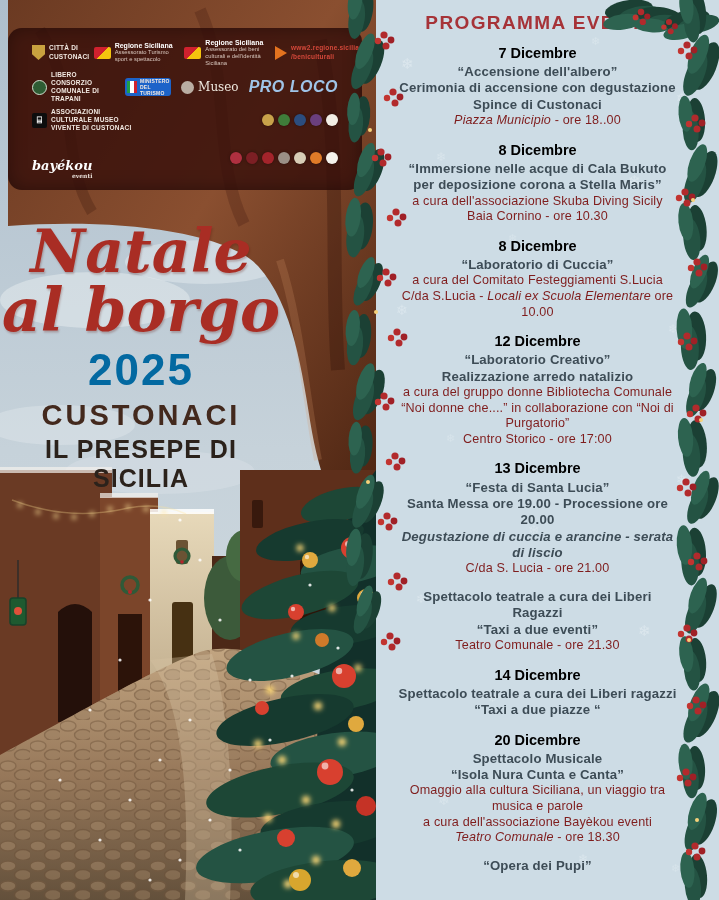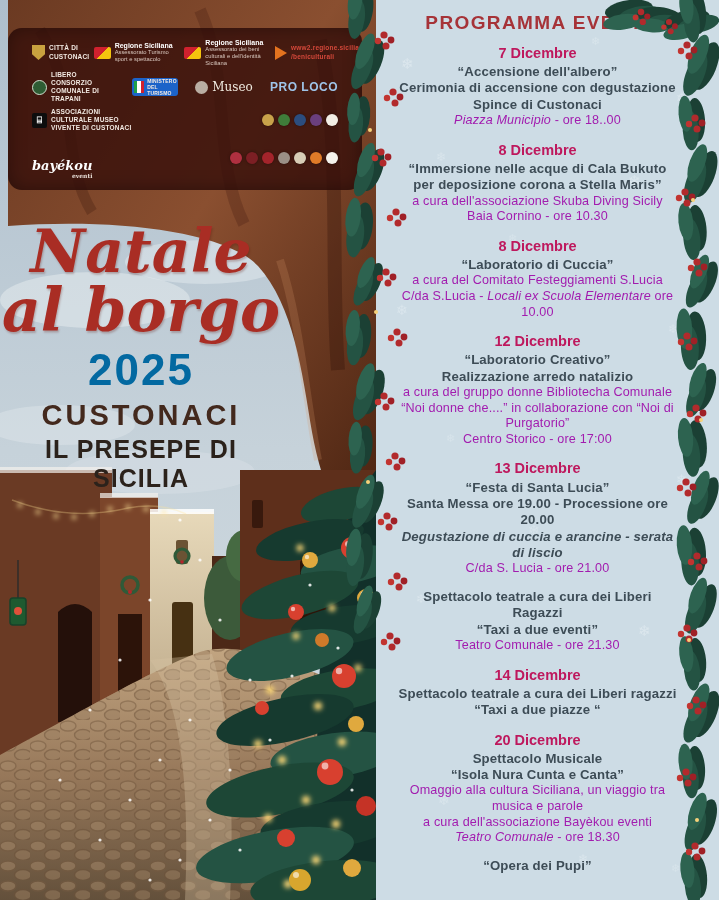--- a/index.html
+++ b/index.html
@@ -30,21 +30,21 @@
                 background:linear-gradient(135deg,#d0212e 0 50%,#f4c40e 50% 100%);}
   .tri{width:0;height:0;border-top:7px solid transparent;border-bottom:7px solid transparent;
        border-left:12px solid #e4731f;flex:none;}
   .ministero{width:46px;height:18px;background:#1c63c9;border-radius:3px;display:flex;
              align-items:center;gap:3px;padding:2px;box-sizing:border-box;flex:none;}
   .itflag{width:10px;height:12px;flex:none;
           background:linear-gradient(90deg,#1e9e4a 0 33%,#fff 33% 66%,#d0212e 66% 100%);}
   .ministero .lbl{font-size:5px;}
   .museo-circ{width:13px;height:13px;border-radius:50%;background:#cfc9bd;flex:none;opacity:.85;}
   .museo-txt{font-family:"DejaVu Serif",serif;font-size:12px;color:#efe9df;}
-  .proloco{font-size:12px;font-weight:bold;color:#9fc4e8;letter-spacing:.5px;}
+  .proloco{font-size:16px;font-weight:bold;color:#9fc4e8;letter-spacing:.5px;font-style:italic;}
   .blacksq{width:15px;height:15px;background:#0d0d0d;border-radius:2px;flex:none;
            color:#fff;font-size:9px;line-height:15px;text-align:center;font-weight:bold;}
   .bayekou{font-family:"DejaVu Serif",serif;font-style:italic;font-weight:bold;
            font-size:13px;color:#fdfdfd;line-height:1;margin-top:22px;}
   .bayekou .s{font-size:6px;color:#e8ddd6;text-align:right;font-style:normal;}
   .logo-dot{width:12px;height:12px;border-radius:50%;display:inline-block;margin-left:4px;
             box-shadow:0 0 3px rgba(0,0,0,.4);}
   .dots-wrap{display:flex;align-items:center;}
 
   
@@ -56,22 +56,22 @@
         letter-spacing:2px;margin-top:8px;line-height:1;}
   .city{font-size:29px;font-weight:bold;color:#43291d;letter-spacing:3px;margin-top:8px;line-height:1.1;}
   .subtitle{font-size:25px;font-weight:bold;color:#2b221b;letter-spacing:1px;margin-top:4px;}
 
   
   .program{position:absolute;left:376px;top:0;width:343px;height:900px;background:#cddce5;}
   .program-inner{position:relative;padding:12px 42px 0 22px;text-align:center;z-index:2;}
   .prog-heading{font-size:19px;font-weight:800;color:#a63338;letter-spacing:1.4px;
                 margin:0 0 10px 0;}
   .event{margin-bottom:12px;}
-  .event .date{color:#be185d;font-weight:bold;font-size:14.5px;line-height:1.25;margin-bottom:2px;}
-  .line{font-size:12.6px;line-height:1.24;color:#a21caf;font-weight:500;letter-spacing:.15px;}
+  .event .date{color:#000000;font-weight:bold;font-size:14.5px;line-height:1.25;margin-bottom:2px;}
+  .line{font-size:12.6px;line-height:1.24;color:#7f1d1d;font-weight:500;letter-spacing:.15px;}
   .line.bold{color:#3d4c56;font-weight:bold;font-size:13.2px;}
   .line.bolditalic{color:#3d4c56;font-weight:bold;font-style:italic;font-size:13.2px;}
   .line span.italic{font-style:italic;}
   .line span.normal{font-style:normal;}
   .flake{position:absolute;color:#e9f1f5;pointer-events:none;z-index:1;}
 
   
   .divider-garland{position:absolute;left:340px;top:0;z-index:5;pointer-events:none;}
   .right-garland{position:absolute;left:601px;top:0;z-index:5;pointer-events:none;}
 </style>

